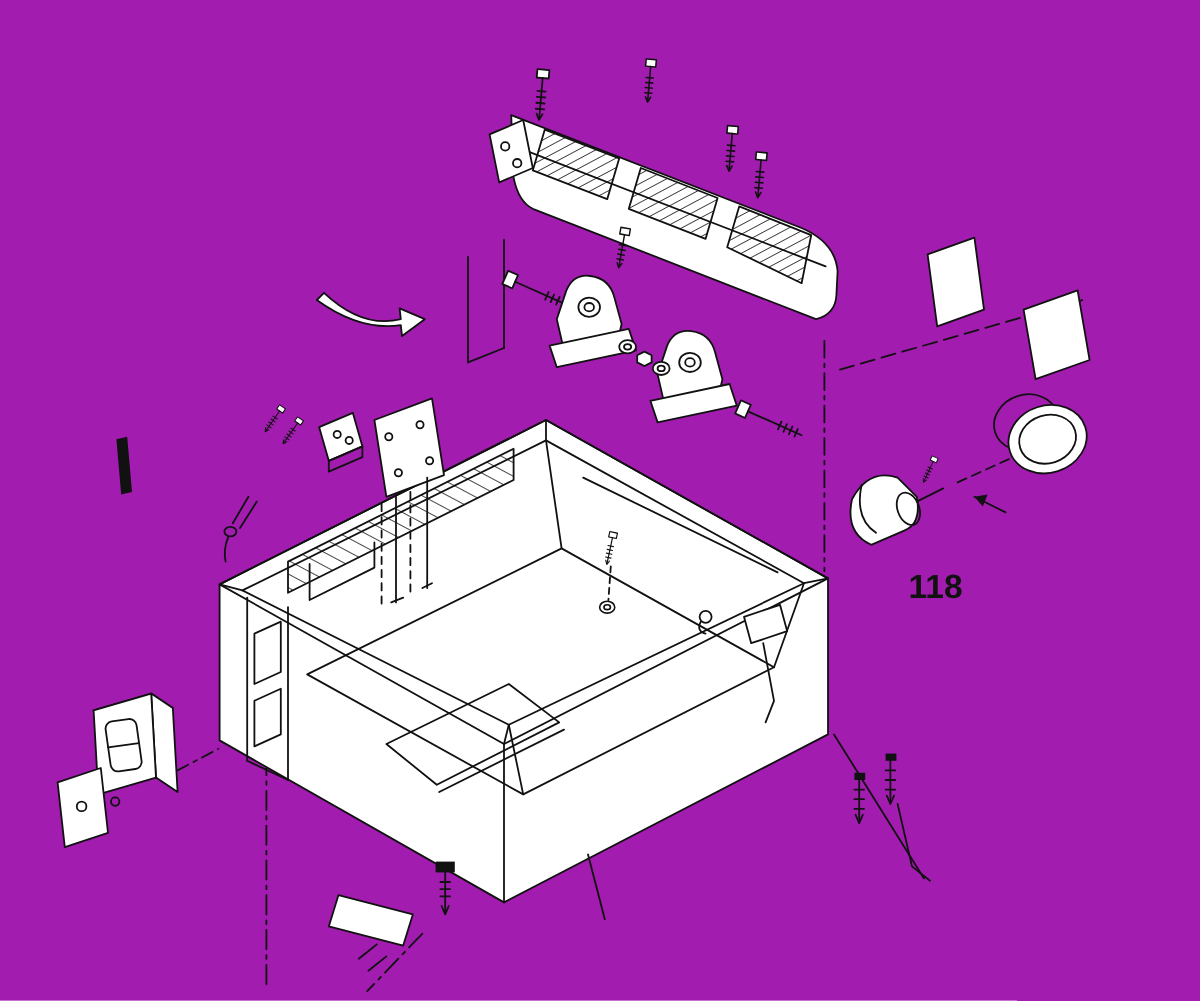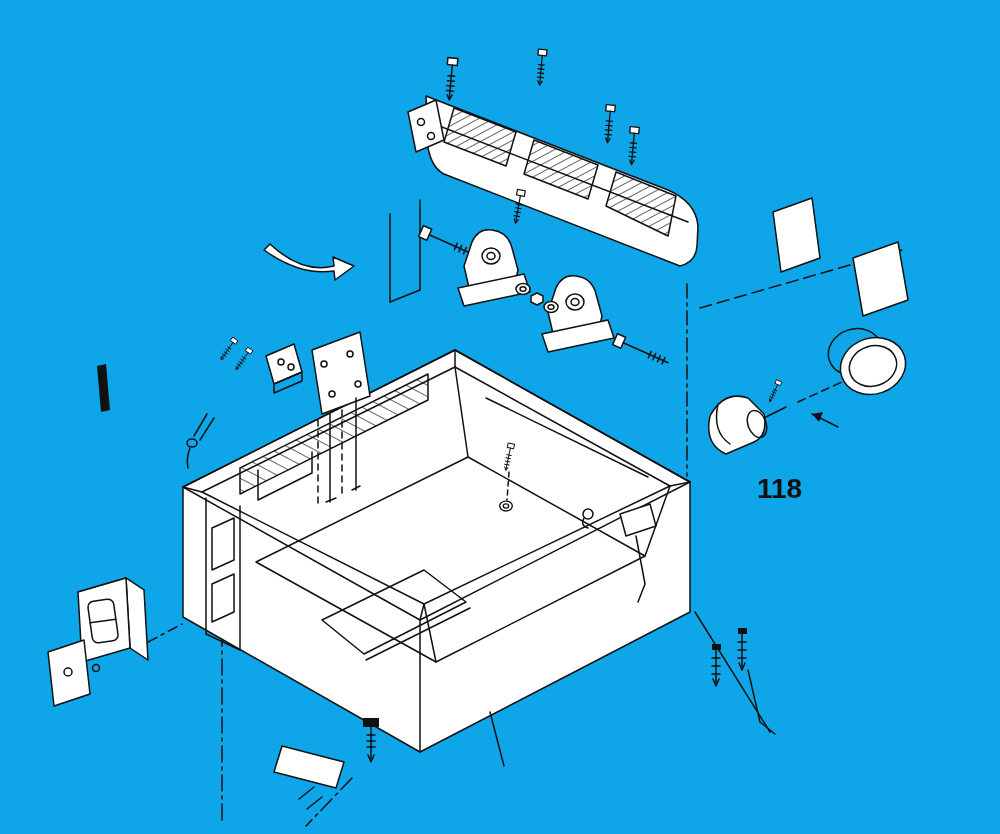--- a/index.html
+++ b/index.html
@@ -1,17 +1,17 @@
 <!DOCTYPE html>
 <html><head>
 <meta charset="utf-8">
 <style>
   html,body { margin:0; padding:0; background:#ffffff; }
   .canvas {
-    width:1000px; height:834px; position:relative; background:#0ea5e9;
+    width:1000px; height:834px; position:relative; background:#a21caf;
     font-family:"Liberation Sans", sans-serif; overflow:hidden;
   }
   svg { display:block; width:1000px; height:834px; }
   .part-label {
     font-family:"Liberation Sans", sans-serif;
     font-size:28px; font-weight:700; fill:#111111; stroke:none;
   }
 </style>
 </head>
 <body>

